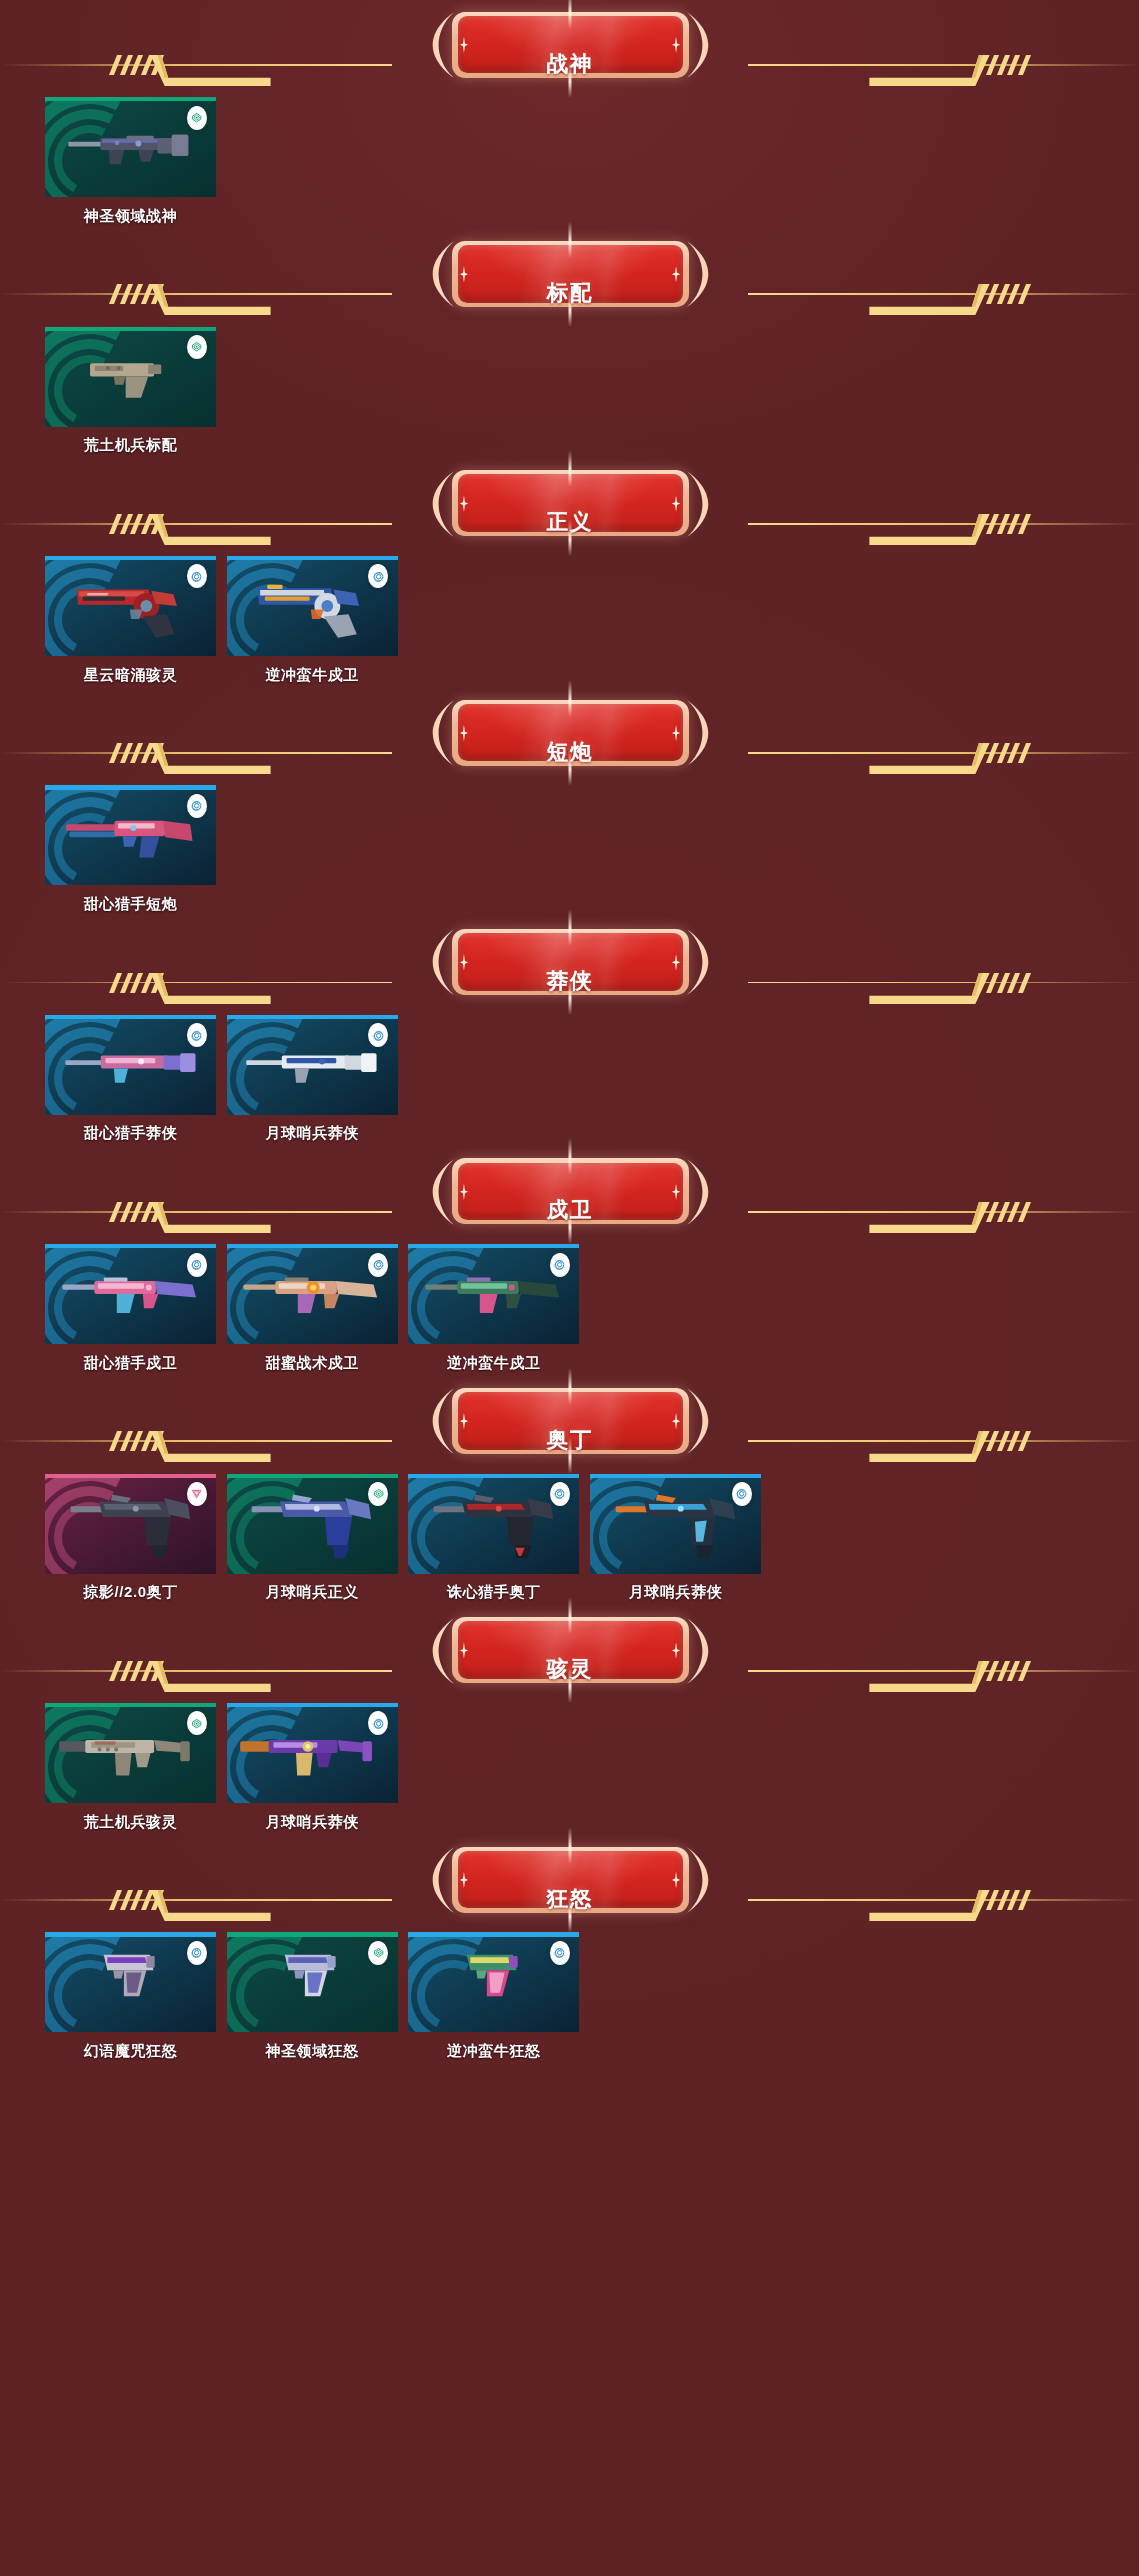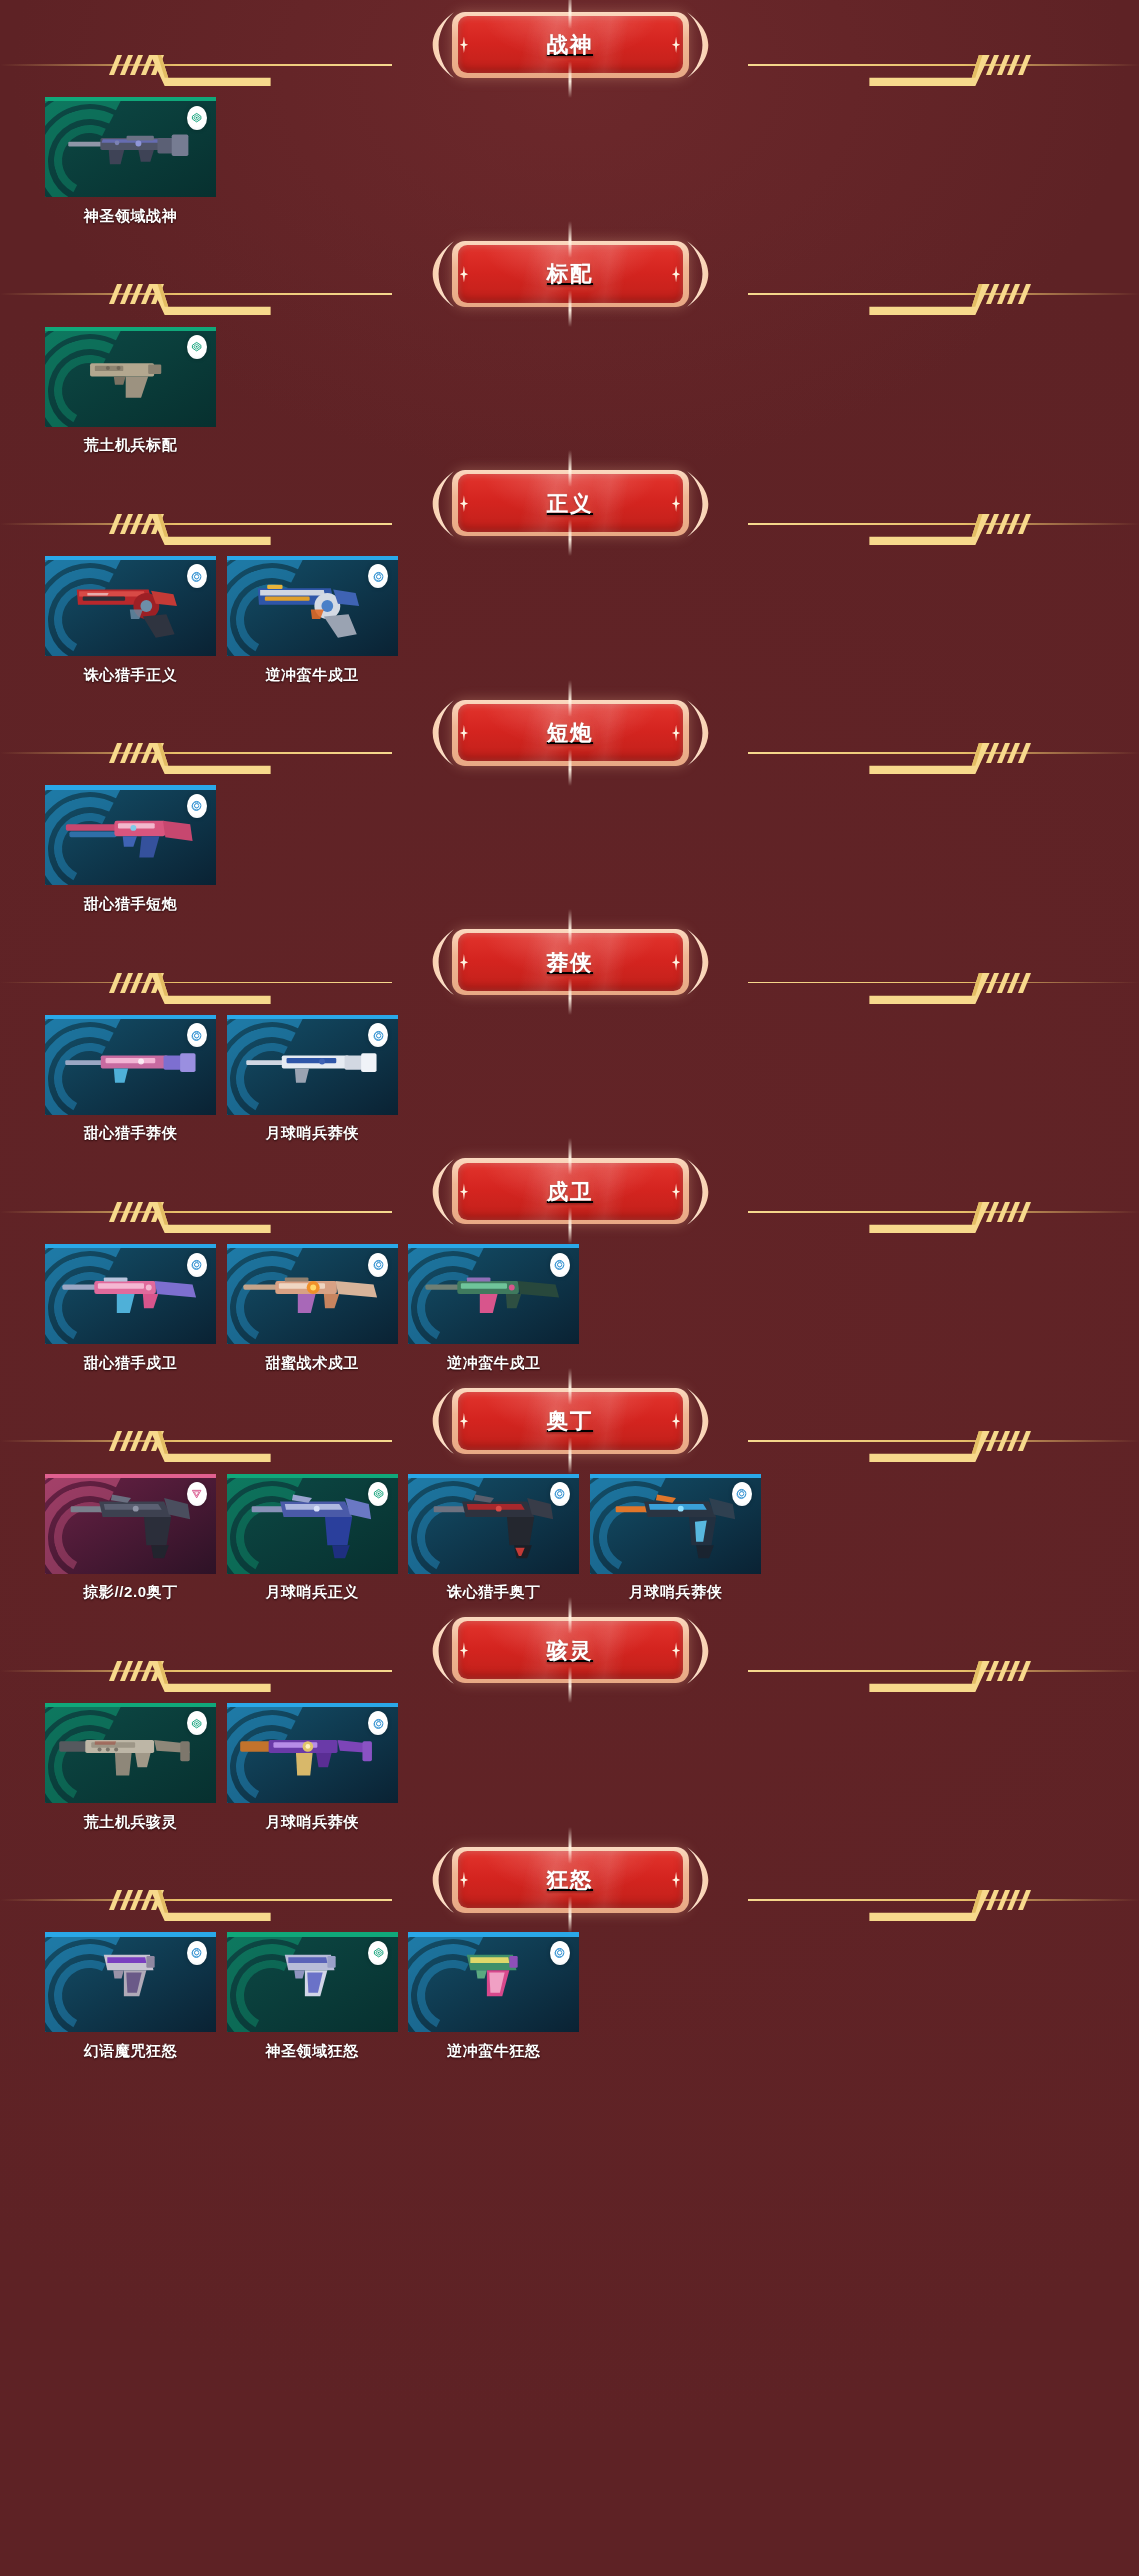--- a/index.html
+++ b/index.html
@@ -83,23 +83,22 @@
     background: #f7d98c;
     transform: skewX(-22deg);
   }
 
   
   .plate {
     position: relative;
     width: 237px;
     height: 66px;
     display: flex;
-    align-items: center;
+    align-items: flex-end;
     justify-content: center;
-    text-decoration: underline;
   }
 
   .plate-outer {
     position: absolute;
     inset: 0;
     border-radius: 13px;
     background: linear-gradient(180deg, #fbd9c0 0%, #f0b795 40%, #e8a884 100%);
     box-shadow: 0 0 13px rgba(255,200,160,0.30);
   }
   .plate-inner {
@@ -554,21 +553,21 @@
         </div>
         <div class="rarity-badge">
           <svg viewBox="0 0 24 24" width="11.3" height="11.3">
     <circle cx="12" cy="12" r="9" fill="none" stroke="#2f8fd0" stroke-width="2"></circle>
     <path d="M19 9 A9 9 0 1 0 20.2 13.5" fill="none" stroke="#2f8fd0" stroke-width="1.6"></path>
     <circle cx="12" cy="12" r="4.6" fill="none" stroke="#2f8fd0" stroke-width="1.6"></circle>
     <path d="M15.6 9.6 A4.6 4.6 0 1 0 16.5 13" fill="none" stroke="#2f8fd0" stroke-width="1.3"></path>
   </svg>
         </div>
       </div>
-      <div class="card-name">诛心猎手正义</div>
+      <div class="card-name">星云暗涌骇灵</div>
     </div>
           <div class="card-wrap">
       <div class="card" style="background:linear-gradient(150deg, #14506a 0%, #0a2233 100%);">
         <div class="card-topbar" style="background:#2aa8e8;"></div>
         <div class="card-art">
           <div class="art-arcs">
                   <div class="ring" style="width:178px;height:178px;left:12px;top:9px;
            border-width:16.6px;border-top-color:#2aa8e8;border-left-color:#2aa8e8;
            opacity:0.55;transform:rotate(-18deg);"></div>
                   <div class="ring" style="width:140px;height:140px;left:31px;top:28px;

